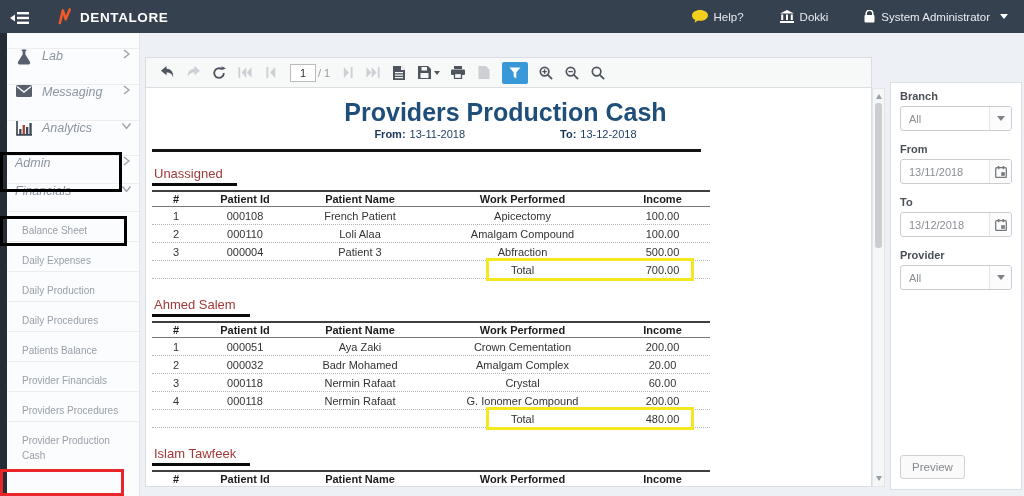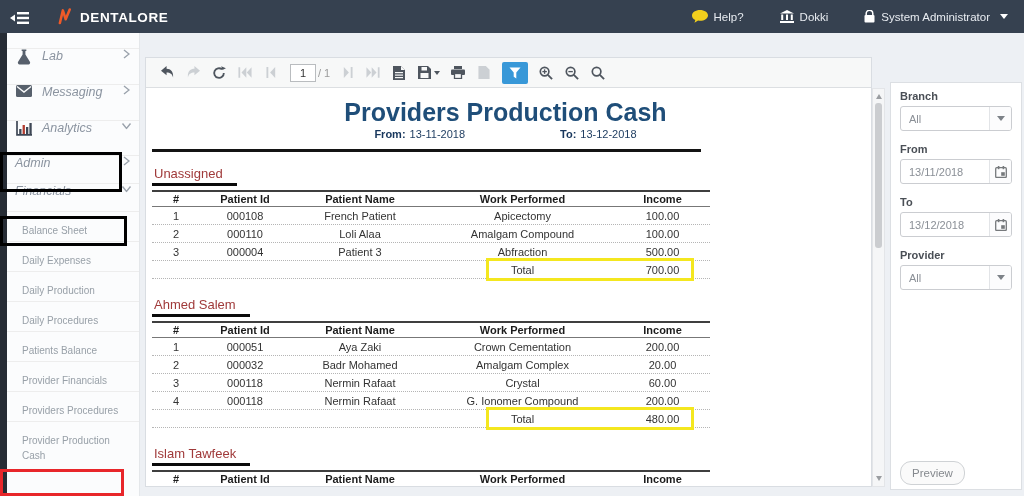--- a/index.html
+++ b/index.html
@@ -98,22 +98,22 @@
   .fgroup { margin-bottom:12px; }
   .flabel { font-size:11px; font-weight:bold; color:#4a4f56; margin-bottom:4px; }
   .fcontrol { display:flex; align-items:center; height:25px; border:1px solid #cbcdd1; border-radius:3px;
               background:#fff; overflow:hidden; }
   .fvalue { flex:1; padding-left:8px; font-size:11px; color:#8a8f96; border:none; outline:none;
             min-width:0; background:transparent; }
   .fbtn { width:22px; height:100%; display:flex; align-items:center; justify-content:center;
           border-left:1px solid #e2e4e7; cursor:pointer; background:#fcfcfd; }
   .fbtn .dd { width:0; height:0; border-left:4px solid transparent; border-right:4px solid transparent;
               border-top:5px solid #7d8288; }
-  .preview-btn { position:absolute; left:9px; bottom:4px; padding:5px 11px; font-size:11.5px; color:#85898e;
-                 background:#fafafa; border:1px solid #cfd2d5; border-radius:11px; cursor:pointer; }
+  .preview-btn { position:absolute; left:9px; bottom:10px; padding:5px 11px; font-size:11.5px; color:#85898e;
+                 background:#fafafa; border:1px solid #cfd2d5; border-radius:3px; cursor:pointer; }
 </style>
 </head>
 <body>
 
 <div class="screen">
 
   <header class="navbar">
     <div class="nav-left">
       <span class="nav-collapse">
         <svg width="20" height="14" viewBox="0 0 20 14">

